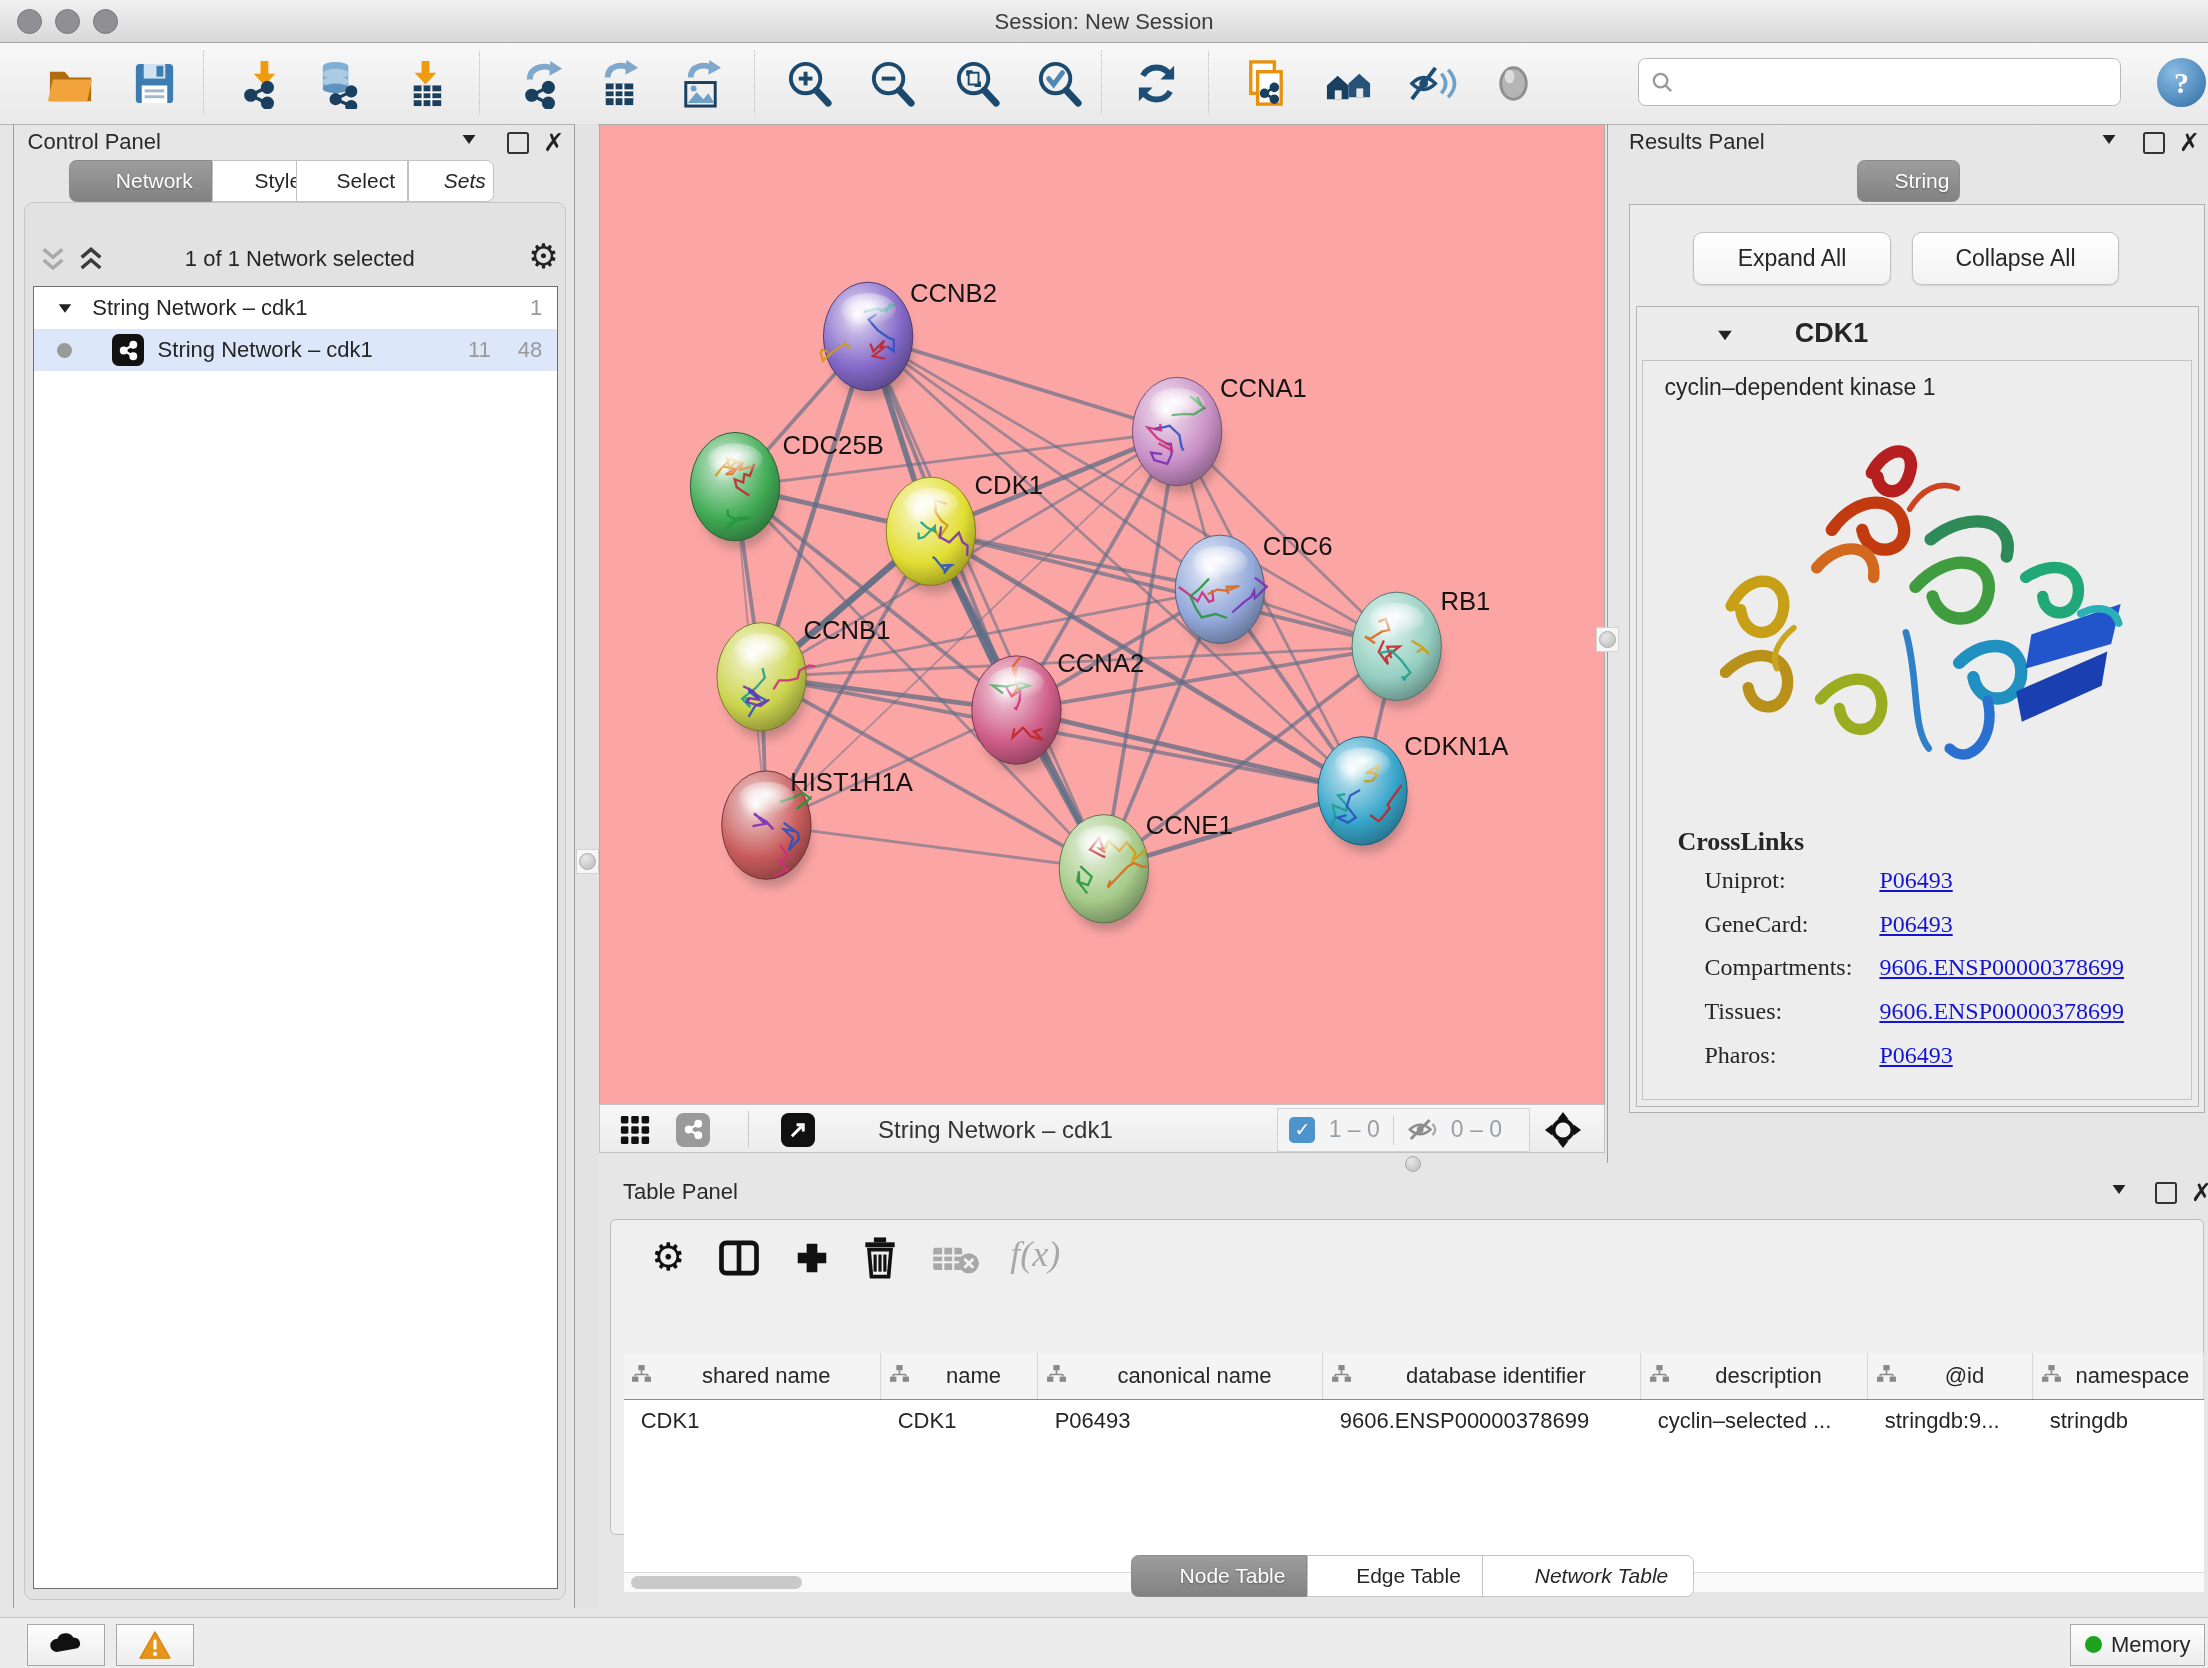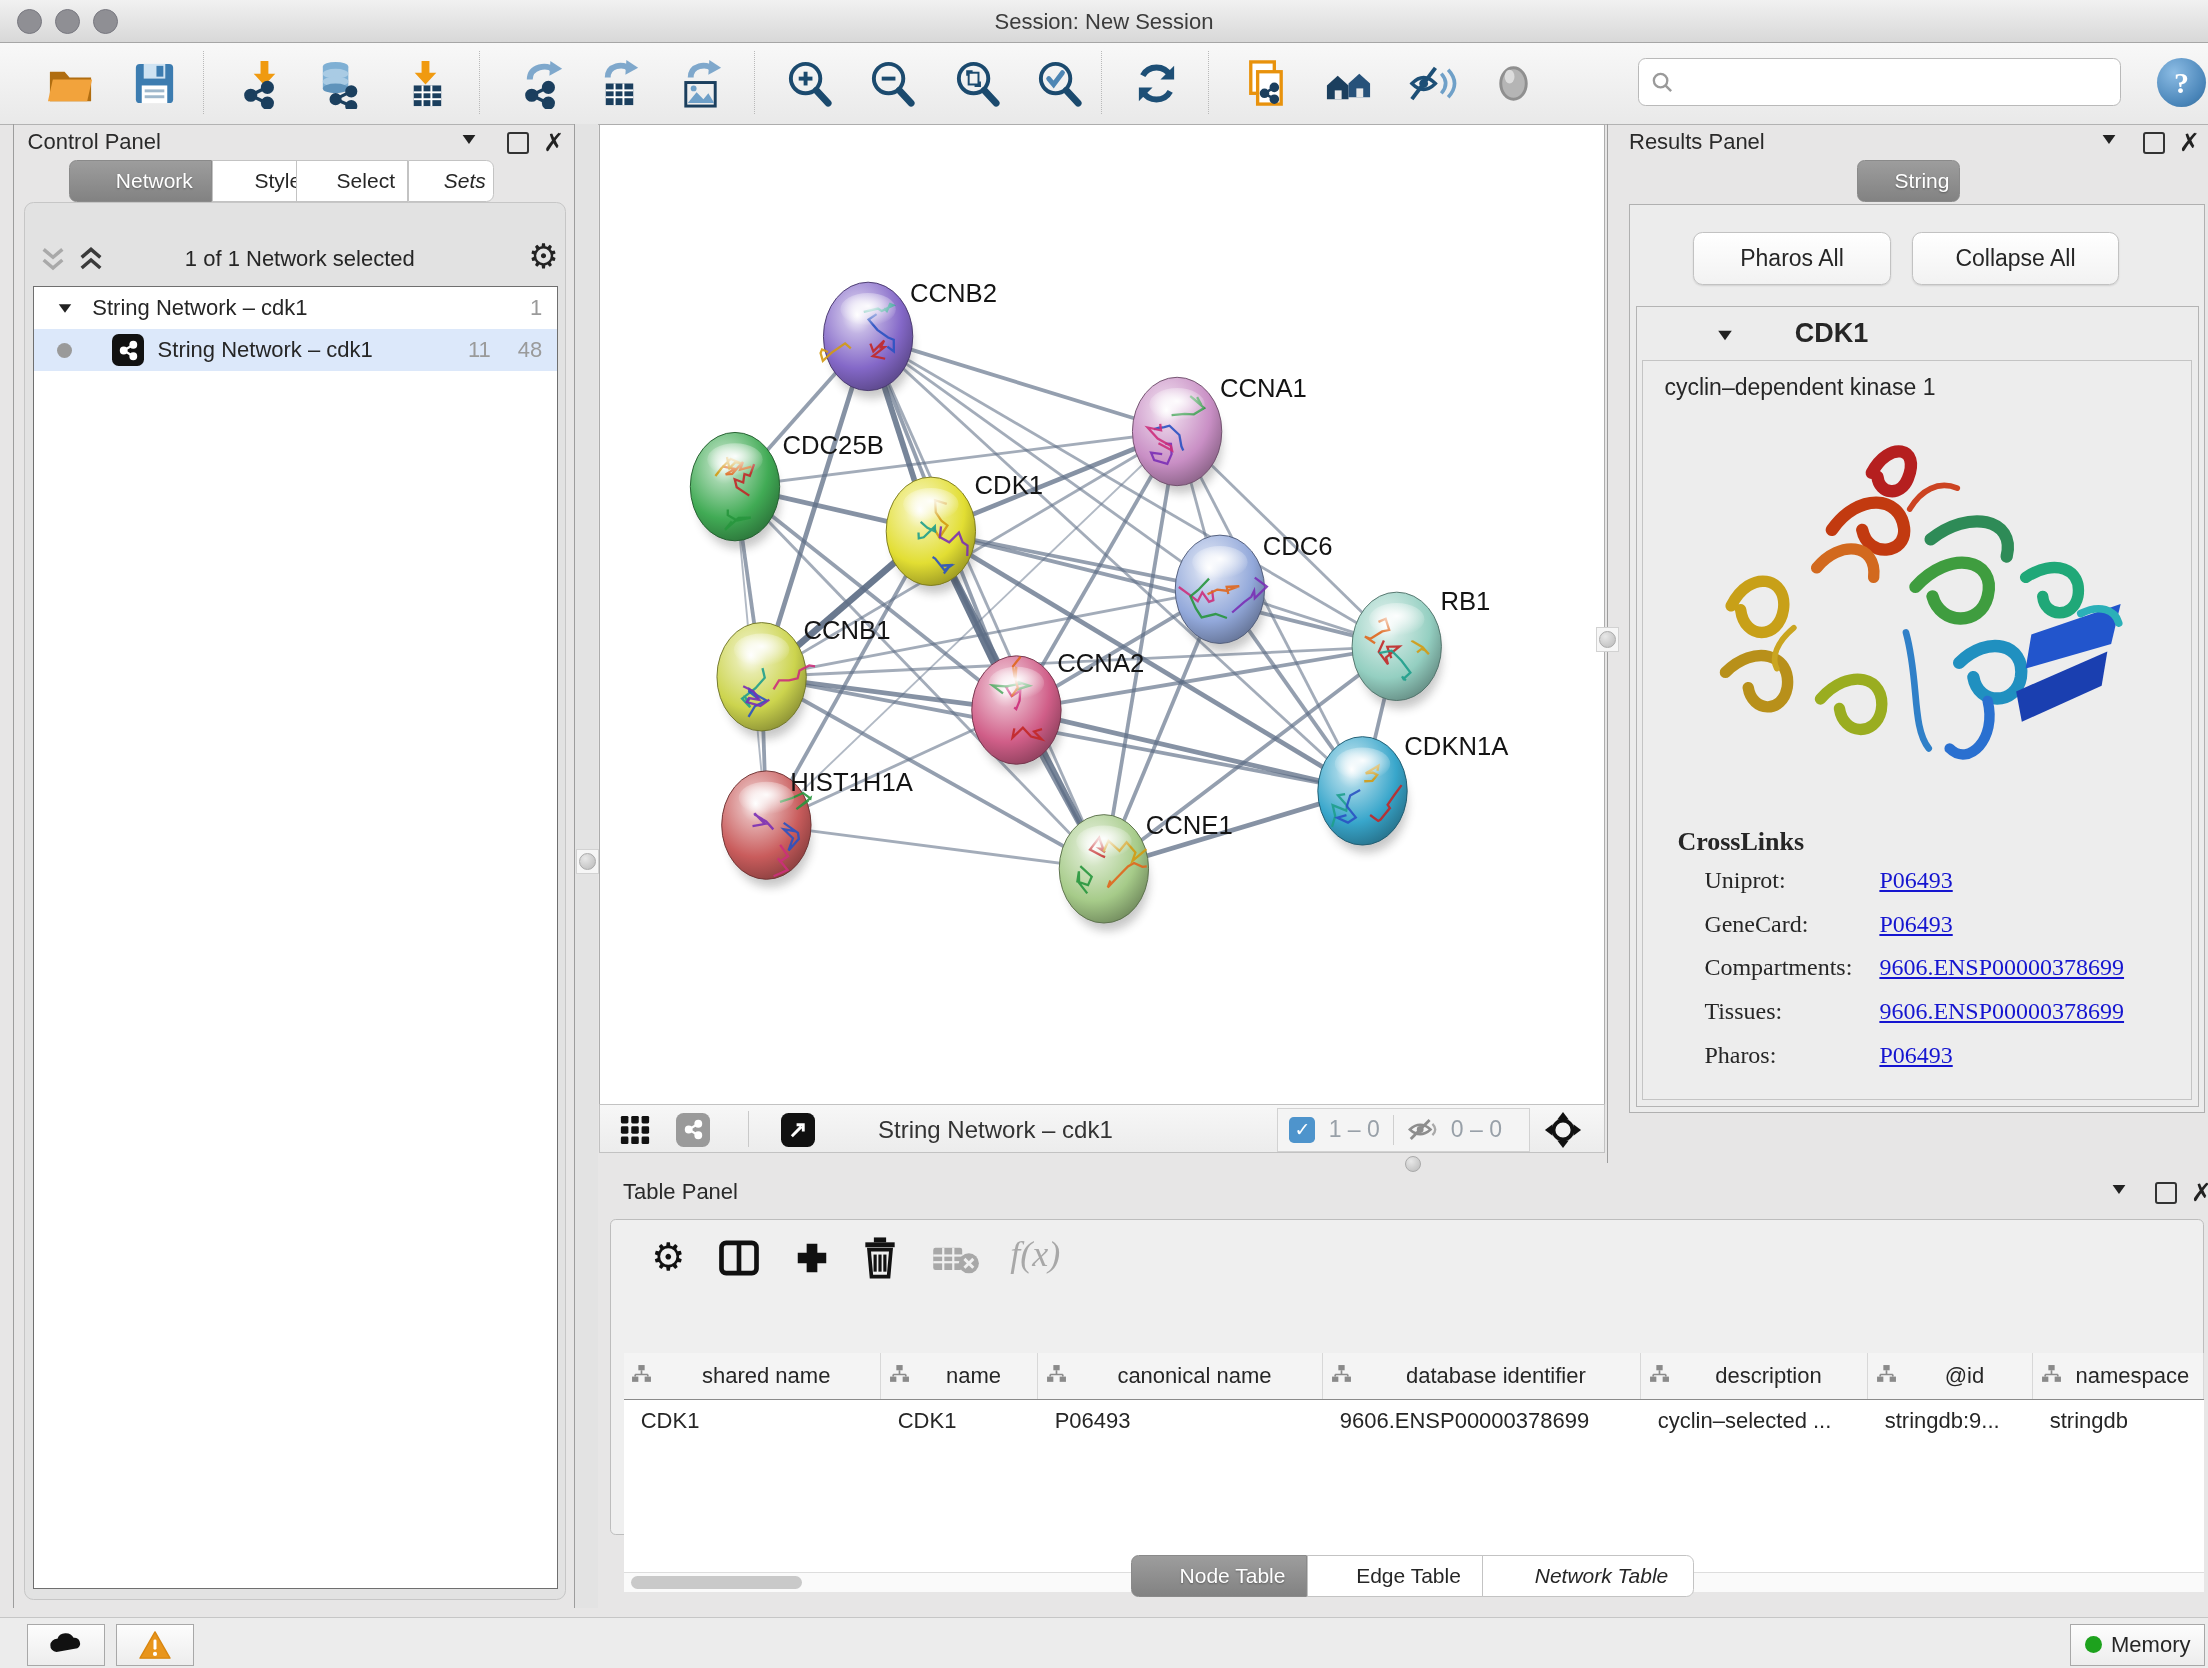--- a/index.html
+++ b/index.html
@@ -40,21 +40,21 @@
   .ctrlpanel{left:13.3px;top:124px;width:557px;height:1484px;border-left:1px solid #9d9d9d;}
   .ctrlcontent{left:9.5px;top:78px;width:540px;height:1396px;background:#e2e2e2;
      border:1px solid #c6c6c6;border-radius:9.5px;}
   .netlist{left:19px;top:162px;width:523px;height:1301px;background:#fff;border:1.9px solid #6f6f6f;}
   .treerow{width:100%;height:42px;display:flex;align-items:center;font-size:22px;}
   .treerow.sel{background:#dce8fa;}
   .graytxt{color:#9a9a9a;}
   .sharebadge{width:32px;height:32px;background:#111;border-radius:6.7px;display:flex;
       align-items:center;justify-content:center;}
   
-  .canvas{left:599px;top:124px;width:1006px;height:981px;background:#ffffff;
+  .canvas{left:599px;top:124px;width:1006px;height:981px;background:#fca5a5;
       border:1px solid #adadad;box-sizing:border-box;}
   .canvastb{left:599px;top:1104px;width:1006px;height:49px;
       background:linear-gradient(#f7f7f7,#ececec);border:1px solid #c2c2c2;box-sizing:border-box;}
   .ctb-sep{top:5.7px;height:36px;border-left:1px solid #c9c9c9;}
   .countbox{left:677px;top:2.9px;width:251px;height:42px;border:1px solid #d2d2d2;background:#f4f4f4;
       display:flex;align-items:center;}
   .counttxt{font-size:23px;color:#98a0a8;}
   .splitdot{border-radius:50%;background:radial-gradient(circle at 35% 30%,#e8e8e8,#b9b9b9);
       border:1px solid #aaa;}
   
@@ -661,21 +661,21 @@
   <div class="abs panelctl" style="left:535px;top:7.6px">
       <span class="sqbox"></span>
     </div>
   <div class="abs panelctl" style="left:571px;top:3.8px">
       <span class="xmark">✗</span>
     </div>
 
   <div class="abs tab sel" style="left:249px;top:36px;width:103px;border-radius:7.6px">String</div>
 
   <div class="abs resbox">
-    <div class="abs btn" style="left:63px;top:27px;width:196px;height:51px">Pharos All</div>
+    <div class="abs btn" style="left:63px;top:27px;width:196px;height:51px">Expand All</div>
     <div class="abs btn" style="left:282px;top:27px;width:205px;height:51px">Collapse All</div>
 
     <div class="abs cdkbox">
       <span class="tri abs" style="left:80px;top:23px;transform:scale(.85)"></span>
       <div class="abs" style="left:158px;top:11.4px;font-size:27px;font-weight:bold">CDK1</div>
 
       <div class="abs cdkcontent">
         <div class="abs" style="left:21px;top:13.3px;font-size:23px">cyclin–dependent kinase 1</div>
 
         <svg class="abs" style="left:28.5px;top:53px" width="485" height="399" viewBox="0 0 510 420">

